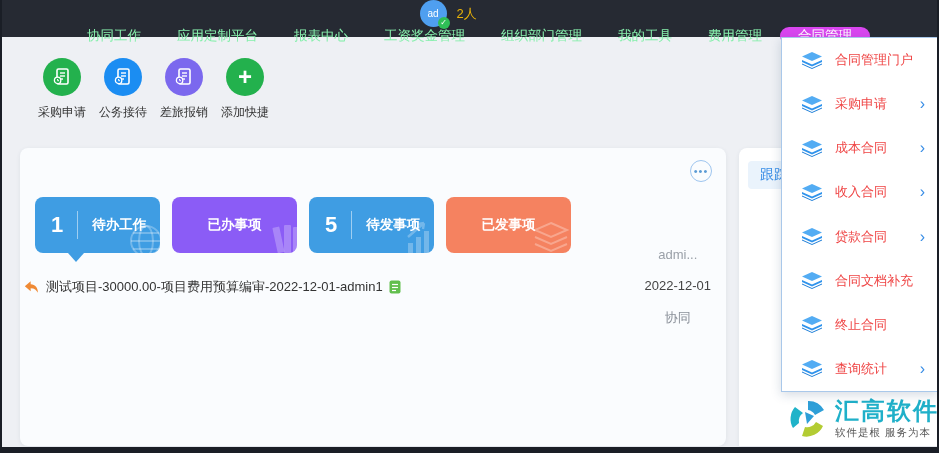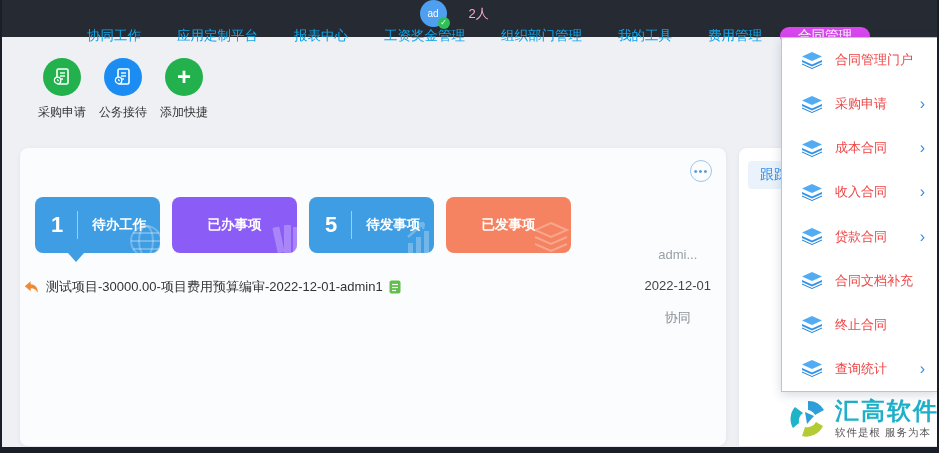--- a/index.html
+++ b/index.html
@@ -10,23 +10,23 @@
   .bottom-strip { position:absolute; left:0; bottom:0; width:100%; height:6px; background:#1a1e26; }
 
   
   .topnav { position:absolute; top:0; left:0; width:100%; height:37px; background:#262a33;
             display:flex; align-items:center;flex-direction:column; }
   .user-area { display:flex; align-items:center; margin-left:15px; width:115px; }
   .avatar { position:relative; width:27px; height:27px; border-radius:50%; background:#4f9ff0;
             color:#fff; font-size:10px; display:flex; align-items:center; justify-content:center; }
   .avatar-badge { position:absolute; right:-3px; bottom:-2px; width:12px; height:12px; border-radius:50%;
             background:#2fbf57; color:#fff; font-size:8px; line-height:12px; text-align:center; }
-  .user-count { color:#f9a8d4; font-size:13px; margin-left:22px; }
+  .user-count { color:#eab308; font-size:13px; margin-left:10px; }
   .nav-items { display:flex; height:100%; }
-  .nav-item { height:100%; display:flex; align-items:center; padding:0 18px; color:#0ea5e9;
+  .nav-item { height:100%; display:flex; align-items:center; padding:0 18px; color:#86efac;
               font-size:13.5px; cursor:pointer; white-space:nowrap; }
   .nav-item.active { background:#d946ef; color:#fff;border-radius:16px; }
 
   
   .quick-row { position:absolute; left:36px; top:58px; display:flex; gap:13px; }
   .quick-item { width:48px; display:flex; flex-direction:column; align-items:center; cursor:pointer; }
   .quick-circle { width:38px; height:38px; border-radius:50%; display:flex; align-items:center;
                   justify-content:center; }
   .qc-green { background:#23b14d; } .qc-blue { background:#1b8df2; } .qc-purple { background:#7b68ee; }
   .quick-label { margin-top:8px; font-size:12px; color:#333; white-space:nowrap; }
@@ -124,20 +124,34 @@
             <line x1="8" y1="9" x2="13" y2="9" stroke="#fff" stroke-width="1.4"></line>
             <line x1="8" y1="12" x2="11" y2="12" stroke="#fff" stroke-width="1.4"></line>
             <circle cx="5.6" cy="13.4" r="3.2" fill="#1b8df2" stroke="#fff" stroke-width="1.3"></circle>
             <line x1="5.6" y1="12" x2="5.6" y2="13.6" stroke="#fff" stroke-width="1.1"></line>
             <line x1="5.6" y1="13.6" x2="6.8" y2="13.6" stroke="#fff" stroke-width="1.1"></line>
           </svg>
       </div>
       <div class="quick-label">公务接待</div>
     </div>
     <div class="quick-item">
+      <div class="quick-circle qc-purple">
+        <svg width="20" height="20" viewBox="0 0 20 20">
+            <rect x="5" y="2" width="11" height="15" rx="1.5" fill="none" stroke="#fff" stroke-width="1.6"></rect>
+            <line x1="8" y1="6" x2="13" y2="6" stroke="#fff" stroke-width="1.4"></line>
+            <line x1="8" y1="9" x2="13" y2="9" stroke="#fff" stroke-width="1.4"></line>
+            <line x1="8" y1="12" x2="11" y2="12" stroke="#fff" stroke-width="1.4"></line>
+            <circle cx="5.6" cy="13.4" r="3.2" fill="#7b68ee" stroke="#fff" stroke-width="1.3"></circle>
+            <line x1="5.6" y1="12" x2="5.6" y2="13.6" stroke="#fff" stroke-width="1.1"></line>
+            <line x1="5.6" y1="13.6" x2="6.8" y2="13.6" stroke="#fff" stroke-width="1.1"></line>
+          </svg>
+      </div>
+      <div class="quick-label">差旅报销</div>
+    </div>
+    <div class="quick-item">
       <div class="quick-circle qc-green">
           <span class="plus-glyph">+</span>
         </div>
       <div class="quick-label">添加快捷</div>
     </div>
   </div>
 
   <div class="main-card">
     <div class="more-btn">•••</div>
 

